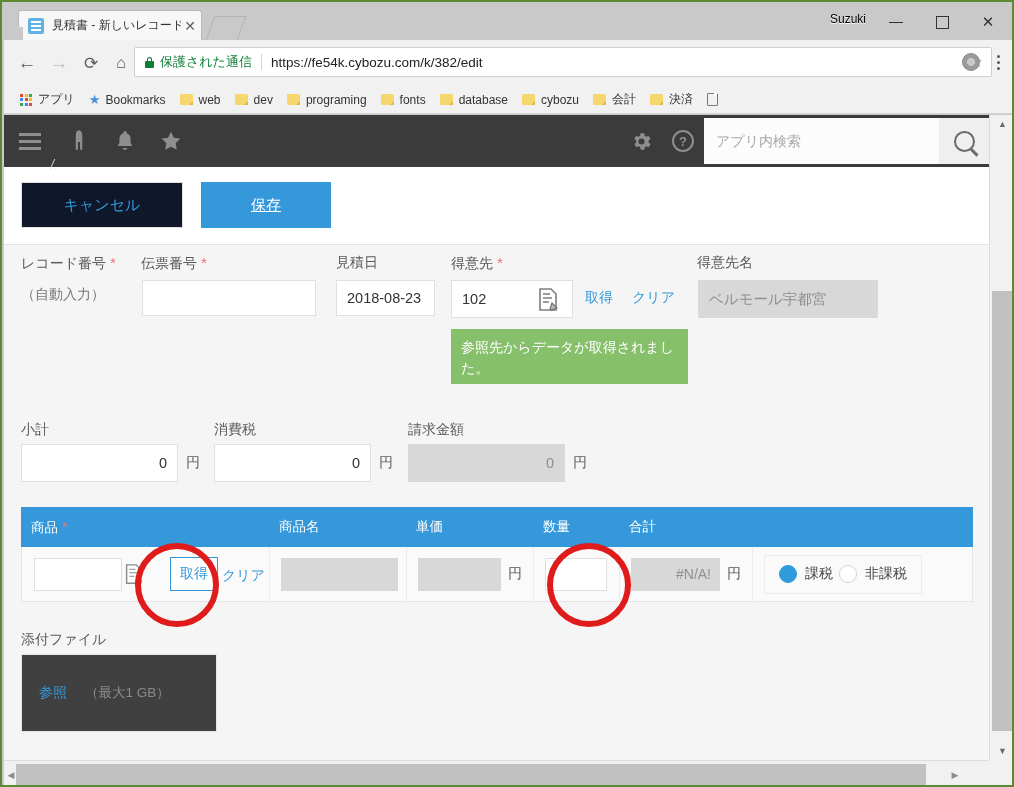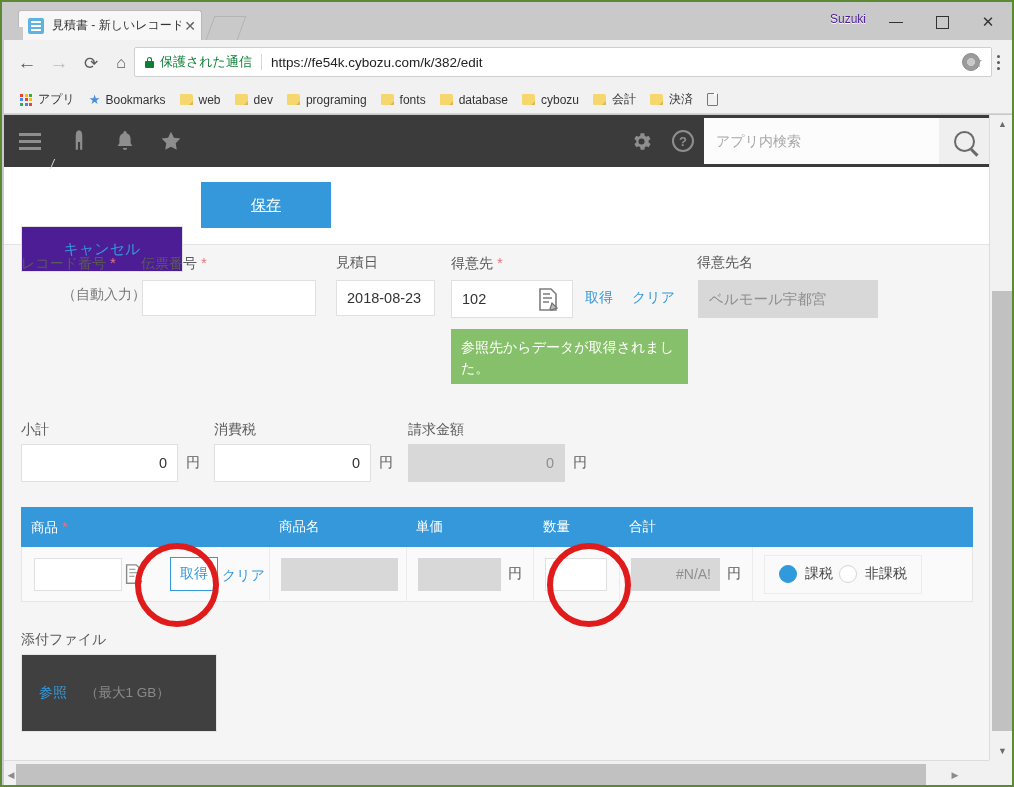--- a/index.html
+++ b/index.html
@@ -89,21 +89,21 @@
     width: 30px; height: 23px;
     border: 1px solid #b4b4b4;
     border-bottom: none;
     transform: skewX(-20deg);
     background: #c9c9c9;
   }
   .win-user {
     position: absolute;
     right: 148px; top: 8px;
     font-size: 12px;
-    color: #4c1d95;
+    color: #000000;
     text-shadow: 0 1px 0 #fff;
   }
   .win-btn {
     position: absolute;
     top: 2px;
     width: 46px; height: 32px;
     color: #333;
     font-size: 15px;
     display: flex;
     align-items: center;
@@ -360,28 +360,27 @@
     position: absolute;
     left: 48px; top: -8px;
     width: 26px; height: 10px;
     border-left: 1px solid #d8d8d8;
     transform: skewX(-24deg);
   }
   .btn-cancel {
     position: absolute;
     left: 17px; top: 15px;
     width: 162px; height: 46px;
-    background: #4c1d95;
+    background: #0f172a;
     border: 1px solid #e0e0e0;
     color: #3498db;
     font-size: 15px;
     display: flex; align-items: center; justify-content: center;
     box-sizing: border-box;
     cursor: pointer;
-    margin-top: 44px;
   }
   .btn-save {
     position: absolute;
     left: 197px; top: 15px;
     width: 130px; height: 46px;
     background: #3498db;
     border: none;
     color: #ffffff;
     font-size: 15px;
     display: flex; align-items: center; justify-content: center;
@@ -418,21 +417,20 @@
   .txt-input.ro {
     background: #d8d8d8;
     border-color: #d8d8d8;
     color: #8f8f8f;
   }
   .txt-input.num { text-align: right; }
   .static-text {
     position: absolute;
     font-size: 14px;
     color: #777;
-    margin-left: 41px;
   }
   .unit {
     position: absolute;
     font-size: 14px;
     color: #5a5a5a;
   }
   .lookup-icon {
     position: absolute;
     width: 22px; height: 24px;
   }

